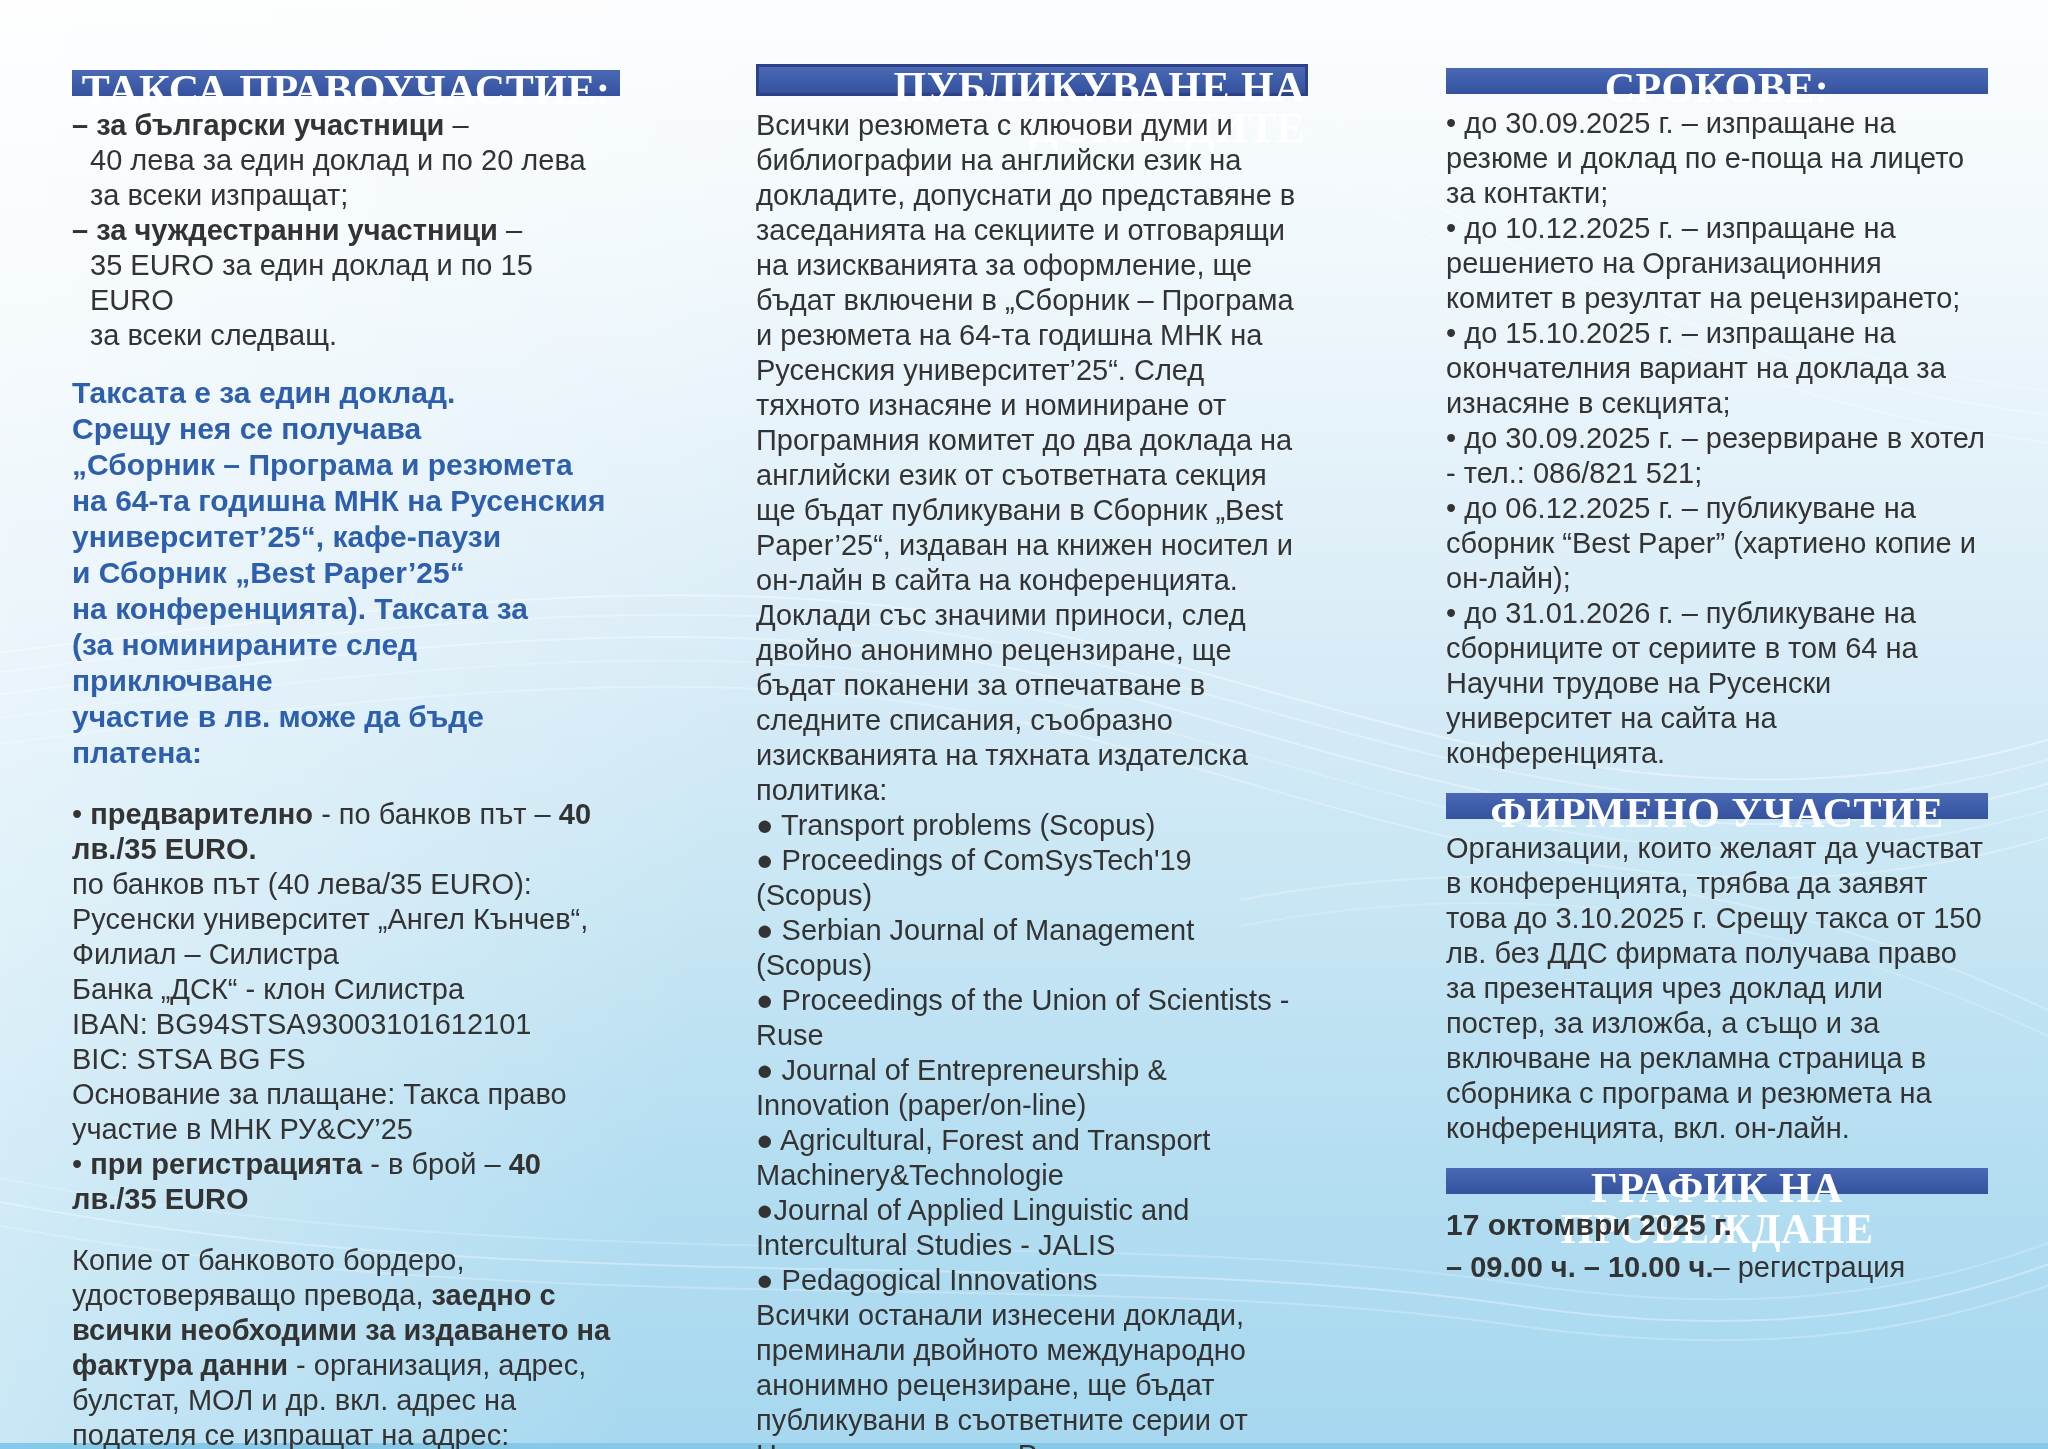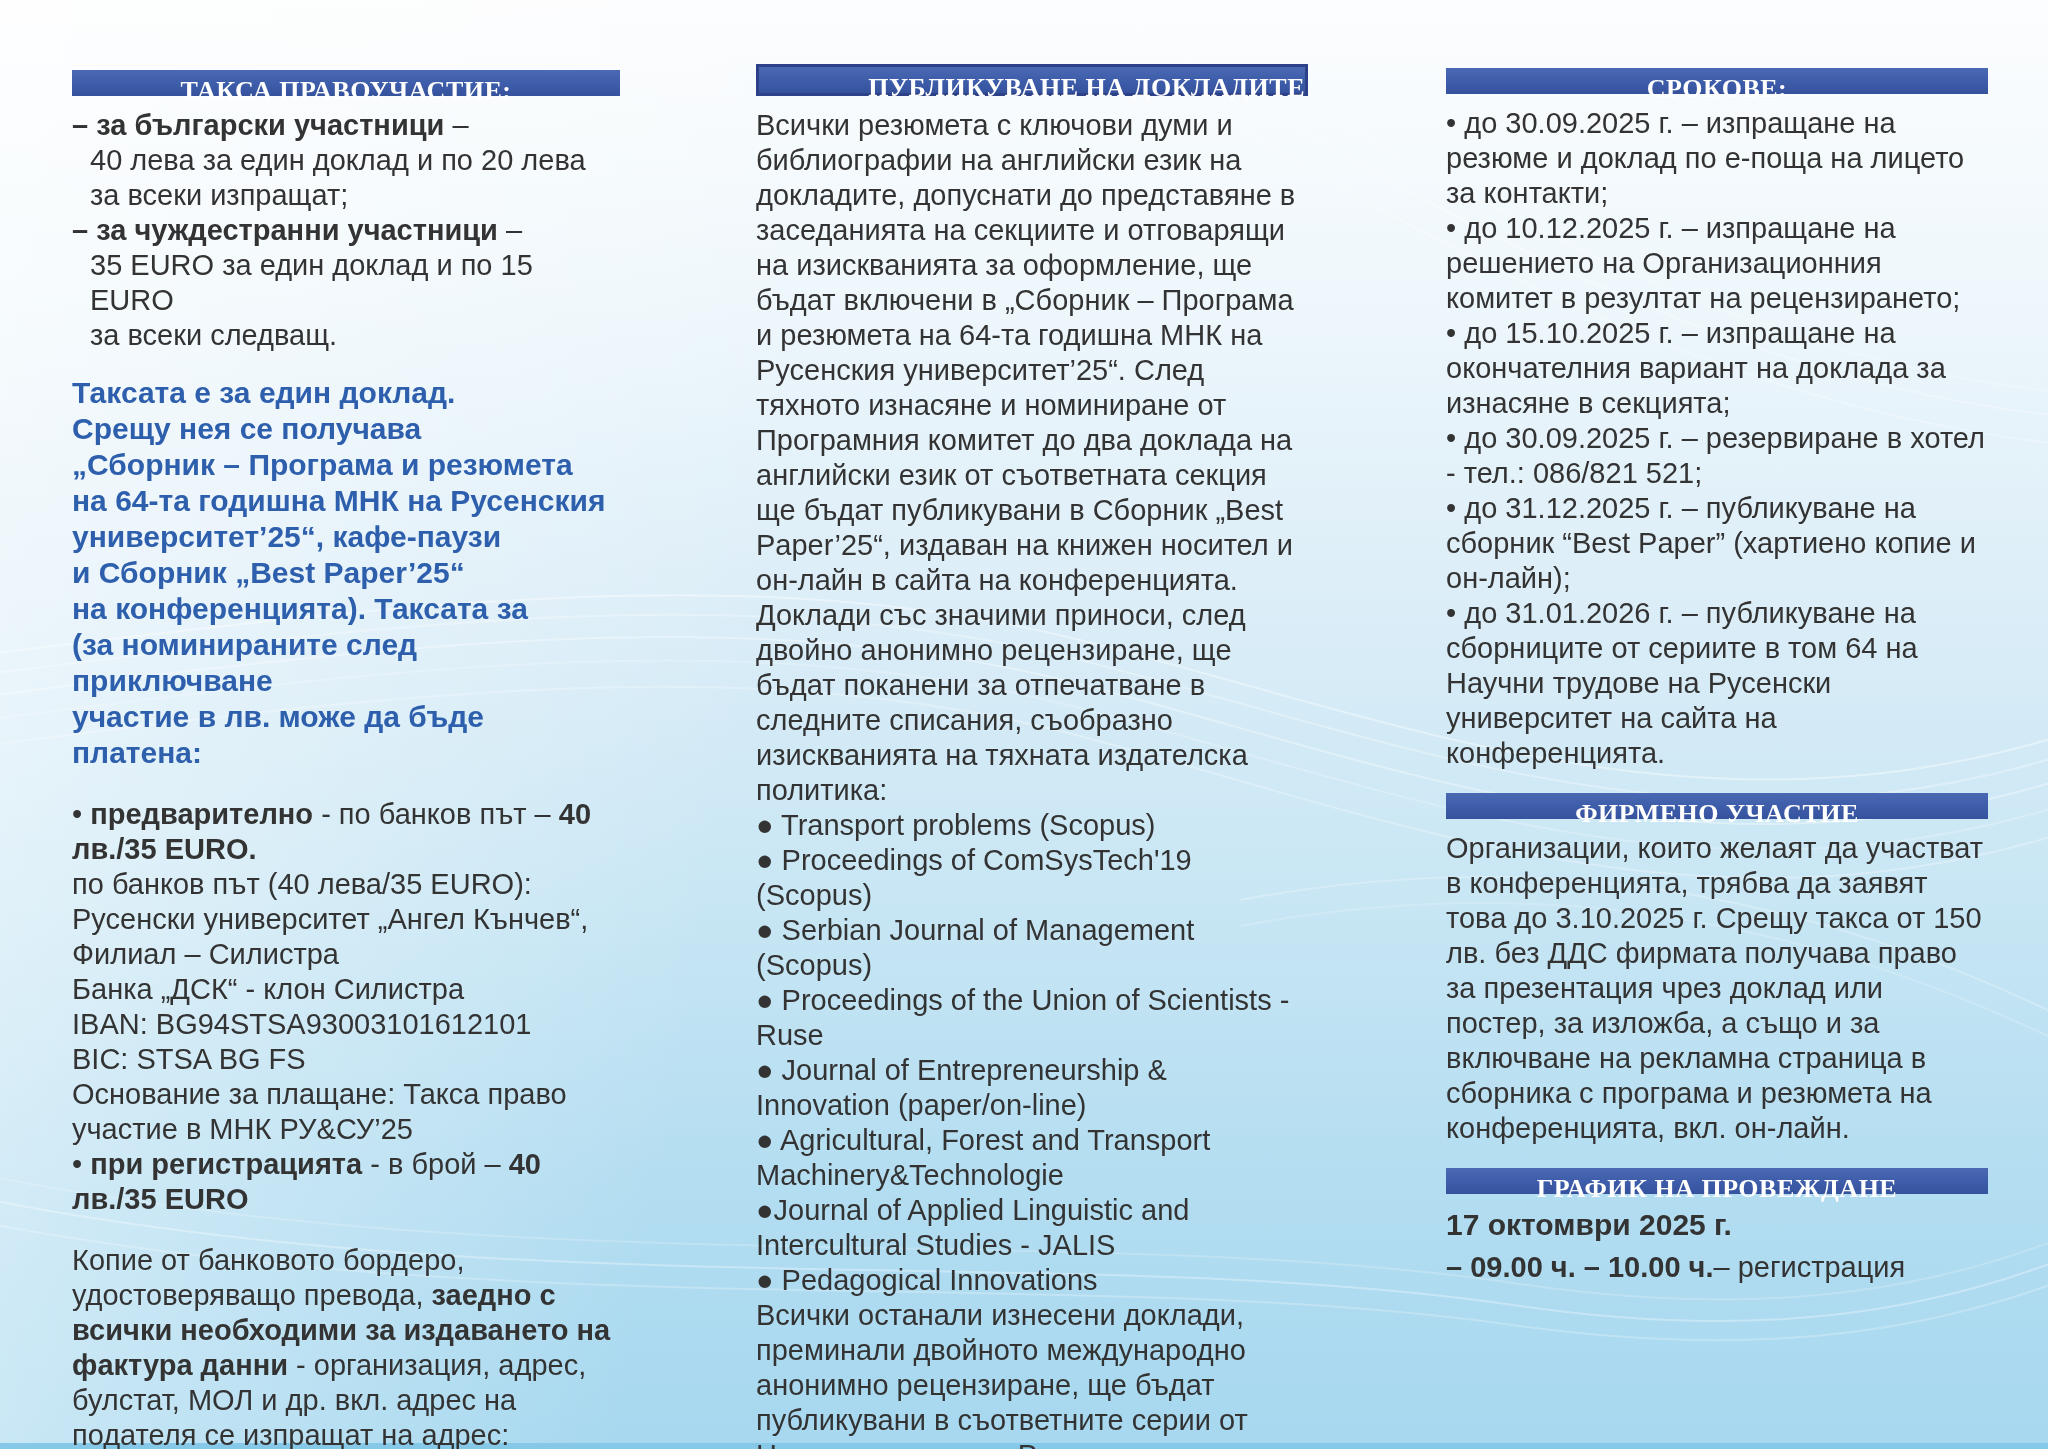--- a/index.html
+++ b/index.html
@@ -13,21 +13,21 @@
   .waves{position:absolute;left:0;top:0;z-index:0;pointer-events:none;}
   .bottom-strip{position:absolute;left:0;bottom:0;width:100%;height:6px;background:#85c8e8;z-index:0;}
   .col{position:absolute;z-index:1;color:var(--body-text,#333);}
   .col1{left:72px;top:70px;width:548px;}
   .col2{left:756px;top:64px;width:552px;}
   .col3{left:1446px;top:68px;width:542px;}
   .bar{
     background:linear-gradient(180deg,#4b69b3 0%,var(--header-bg,#3d5ca9) 55%,#36529d 100%);
     color:var(--header-text,#fff);
     font-family:"Liberation Serif",serif;font-weight:bold;
-    text-align:center;font-size:26px;line-height:41px;height:26px;
+    text-align:center;font-size:42px;line-height:41px;height:26px;
     letter-spacing:.5px;
   }
   .bar.bordered{border:3px solid #2c4187;text-align:right;}
   .txt{font-size:29px;line-height:35px;}
   .b{font-weight:bold;}
   .blue{color:var(--accent-blue,#2d5fad);font-weight:bold;font-size:30px;line-height:36px;}
   .mb-s{margin-bottom:12px;}
   .mb-m{margin-bottom:22px;}
   .mb-l{margin-bottom:26px;}
   .indent{padding-left:18px;}
@@ -126,21 +126,21 @@
 
   <div class="col col3">
     <div class="bar mb-s">СРОКОВЕ:</div>
 
     <div class="txt mb-m">
 
     <div class="dl-item">• до 30.09.2025 г. – изпращане на резюме и доклад по е-поща на лицето за контакти;</div>
         <div class="dl-item">• до 10.12.2025 г. – изпращане на решението на Организационния комитет в резултат на рецензирането;</div>
         <div class="dl-item">• до 15.10.2025 г. – изпращане на окончателния вариант на доклада за изнасяне в секцията;</div>
         <div class="dl-item">• до 30.09.2025 г. – резервиране в хотел - тел.: 086/821 521;</div>
-        <div class="dl-item">• до 31.12.2025 г. – публикуване на сборник “Best Paper” (хартиено копие и он-лайн);</div>
+        <div class="dl-item">• до 06.12.2025 г. – публикуване на сборник “Best Paper” (хартиено копие и он-лайн);</div>
         <div class="dl-item">• до 31.01.2026 г. – публикуване на сборниците от сериите в том 64 на Научни трудове на Русенски университет на сайта на конференцията.</div>
       </div>
 
     <div class="bar mb-s">ФИРМЕНО УЧАСТИЕ</div>
 
     <div class="txt mb-m">Организации, които желаят да участват в конференцията, трябва да заявят това до 3.10.2025 г. Срещу такса от 150 лв. без ДДС фирмата получава право за презентация чрез доклад или постер, за изложба, а също и за включване на рекламна страница в сборника с програма и резюмета на конференцията, вкл. он-лайн.</div>
 
     <div class="bar mb-s">ГРАФИК НА ПРОВЕЖДАНЕ</div>
 
     <div class="txt date-line">17 октомври 2025 г.</div>

